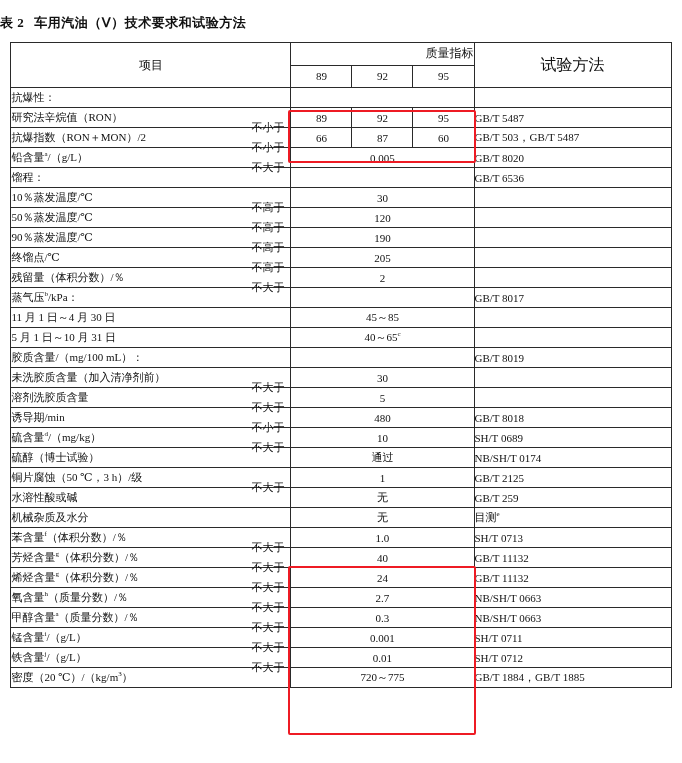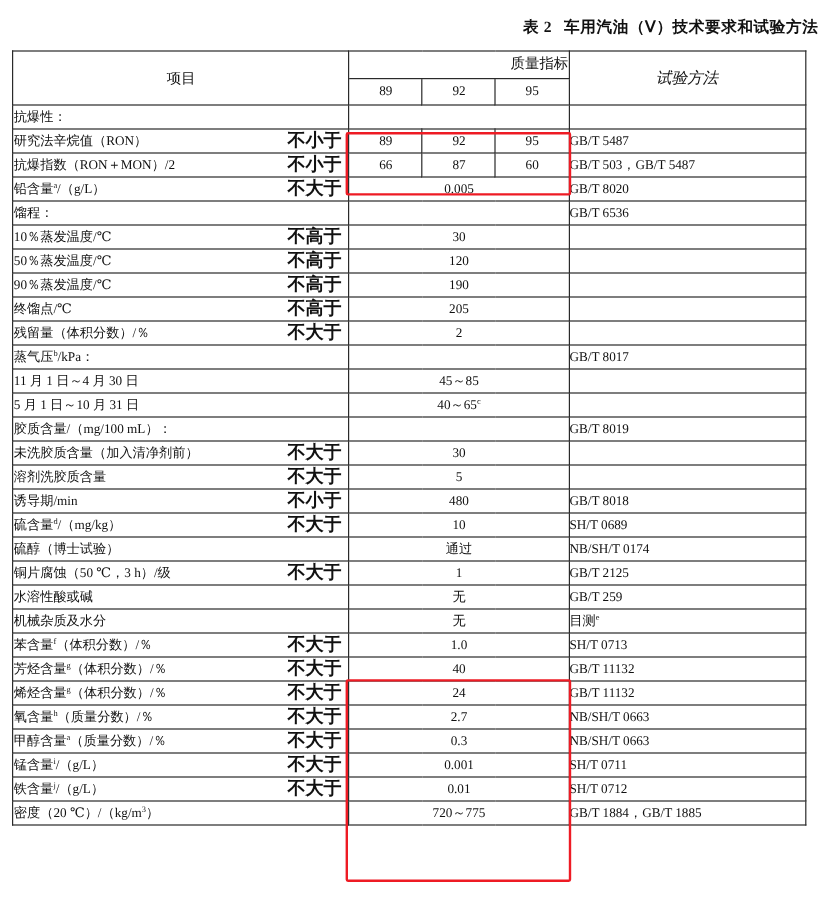--- a/index.html
+++ b/index.html
@@ -14,21 +14,21 @@
     color: #111;
     position: relative;
     overflow: hidden;
   }
   #page {
     position: relative;
     width: 682px;
     height: 763px;
   }
   .caption {
-    text-align: right;
+    text-align: left;
     font-size: 13px;
     font-weight: bold;
     letter-spacing: 0.5px;
     padding-top: 14px;
     padding-bottom: 10px;
     font-family: "Liberation Serif", serif;
   }
   .caption .num { margin-right: 10px; }
   table.spec {
     border-collapse: collapse;
@@ -54,39 +54,37 @@
     font-size: 12px;
     height: 21px;
   }
   .hdr-grade {
     text-align: center;
     font-size: 11px;
     height: 21px;
   }
   .hdr-method {
     text-align: center;
-    font-size: 13px;
+    font-size: 16px;
     height: 44px;
-    font-style: italic;
   }
   .cell-item {
     padding-left: 6px;
     height: 19px;
     font-size: 11px;
     position: relative;
     white-space: nowrap;
     margin-top: 36px;
   }
   .cell-item .limit {
     position: absolute;
     right: 6px;
-    top: 0;
+    top: 12px;
     line-height: inherit;
-    font-size: 15px;
-    font-weight: bold;
+    font-size: 11px;
   }
   .cell-val {
     text-align: center;
     font-size: 11px;
     height: 19px;
   }
   .cell-method {
     padding-left: 6px;
     font-size: 11px;
     height: 19px;

